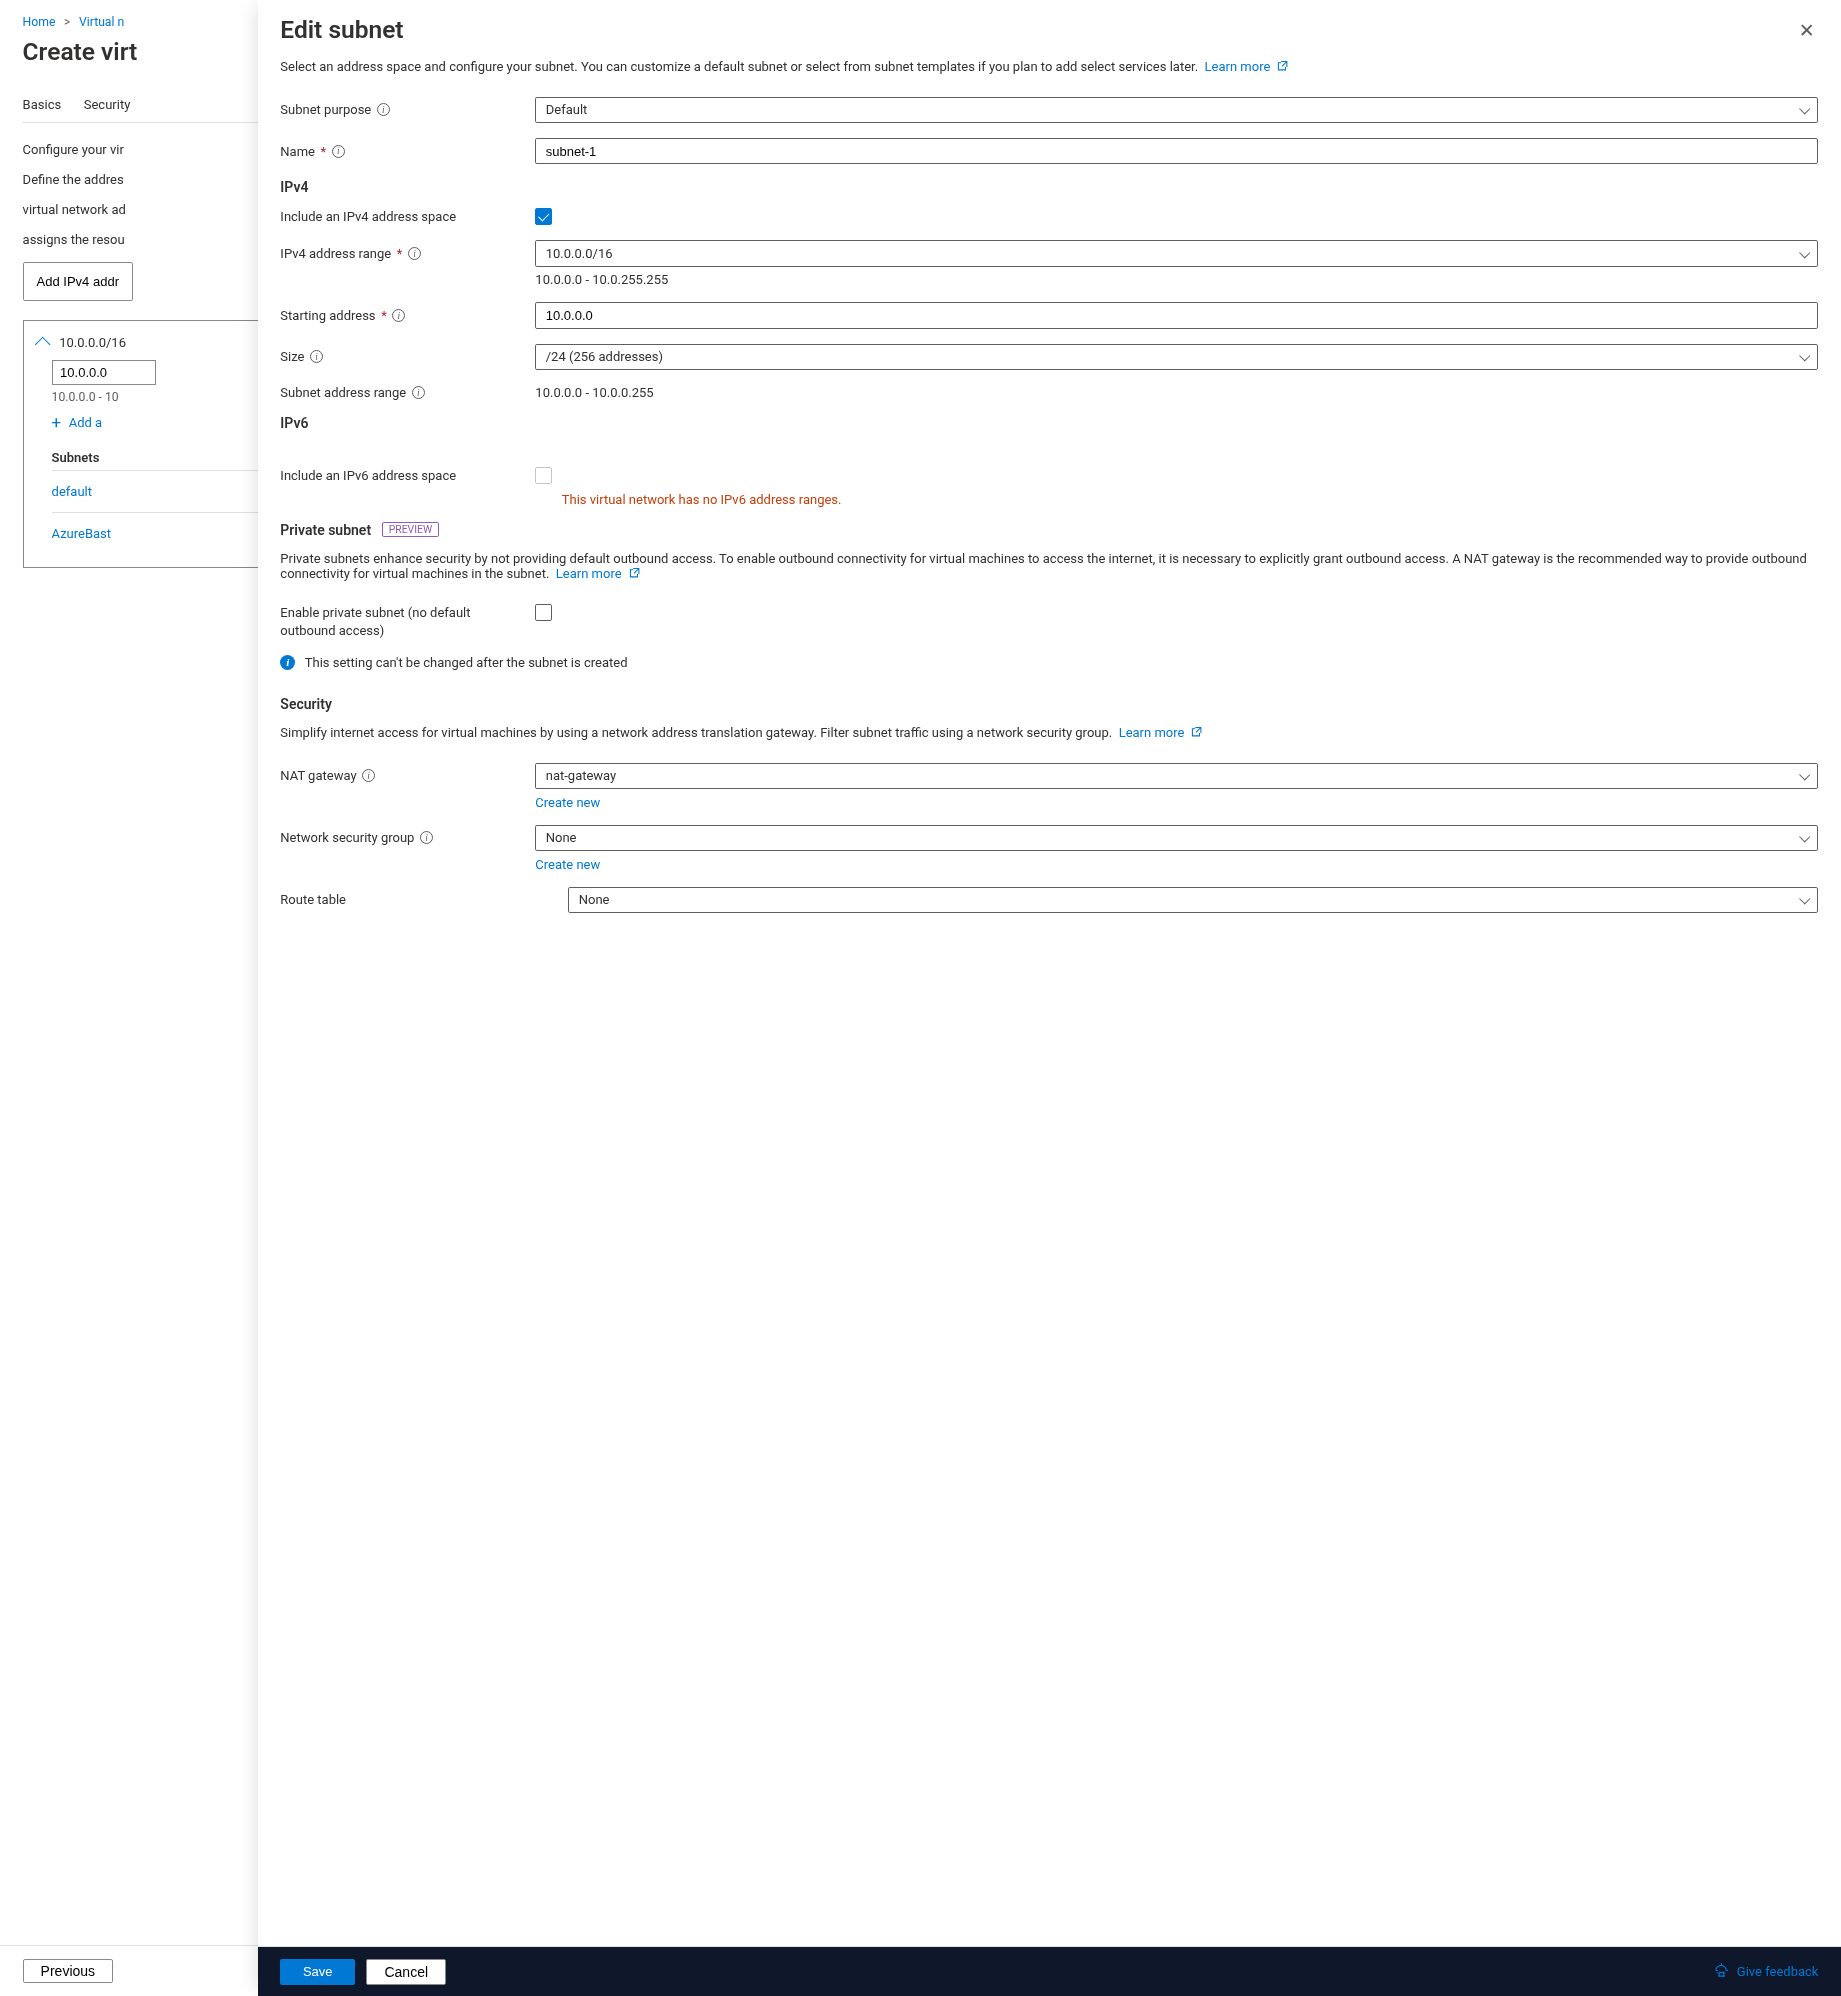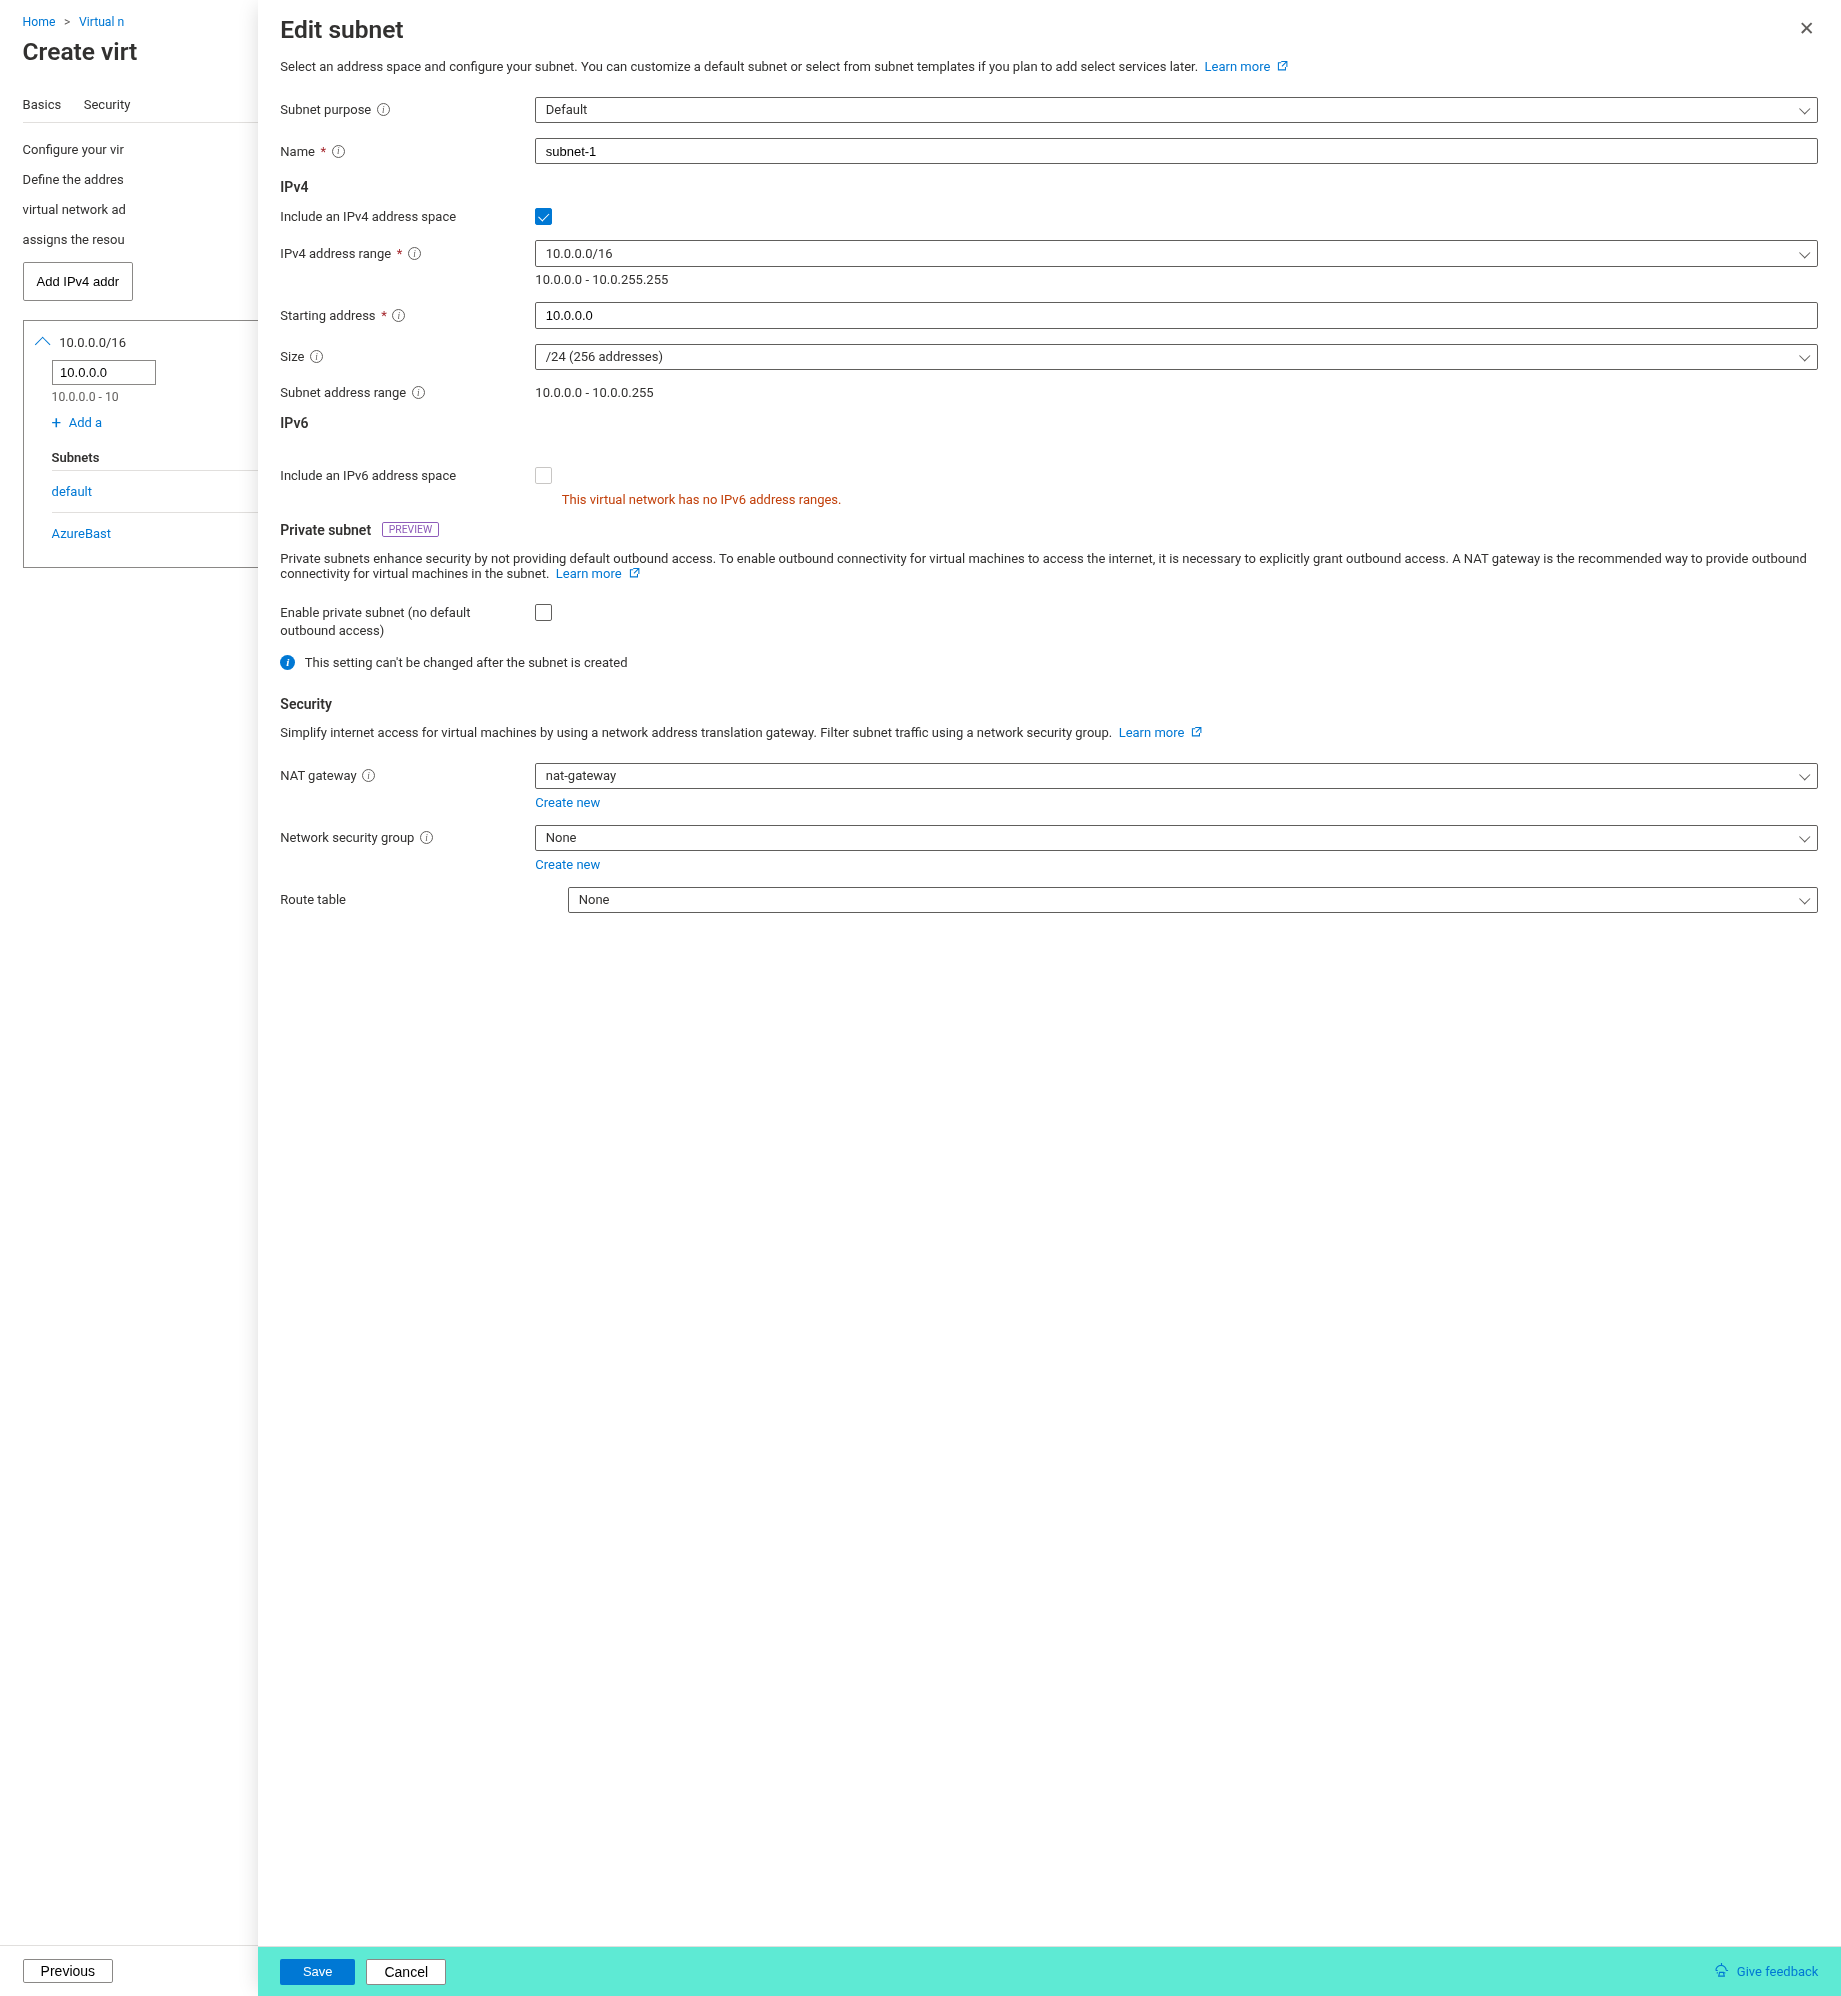--- a/index.html
+++ b/index.html
@@ -95,21 +95,21 @@
     bottom: 0;
     width: 86%;
     background: #fff;
     box-shadow: -5.6px 0 19px -5.6px rgba(0,0,0,0.15);
     display: flex;
     flex-direction: column;
   }
   .blade-header {
     padding: 15px 22.6px 0 22.6px;
     display: flex;
-    align-items: flex-start;
+    align-items: flex-end;
     justify-content: space-between;
   }
   .blade-title {
     font-size: 24.5px;
     font-weight: 600;
   }
   .close-x {
     font-size: 19px;
     color: #605e5c;
     cursor: pointer;
@@ -226,21 +226,21 @@
   .muted { color:#c2410c;margin-top:48px; }
 
   .info-banner { display:flex; align-items:center; gap:9.4px; margin: 5.6px 0 26px 0; }
 
   .blade-footer {
     border-top:0.9px solid #e1dfdd;
     padding:11.3px 22.6px;
     display:flex;
     align-items:center;
     justify-content:space-between;
-    background:#5eead4;
+    background:#0f172a;
   }
   .blade-footer .left { display:flex; gap:11.3px; }
   .primary-btn {
     background:#0078d4; color:#fff; border:none;
     padding:5.6px 22.6px; font-size:13px; border-radius:1.9px; cursor:pointer;
   }
   .feedback { display:flex; align-items:center; gap:7.5px; color:#0078d4; cursor:pointer; }
   .megaphone-icon svg { width:15px; height:15px; }
 
   .ext-icon svg { width:11.3px; height:11.3px; vertical-align:baseline; }

